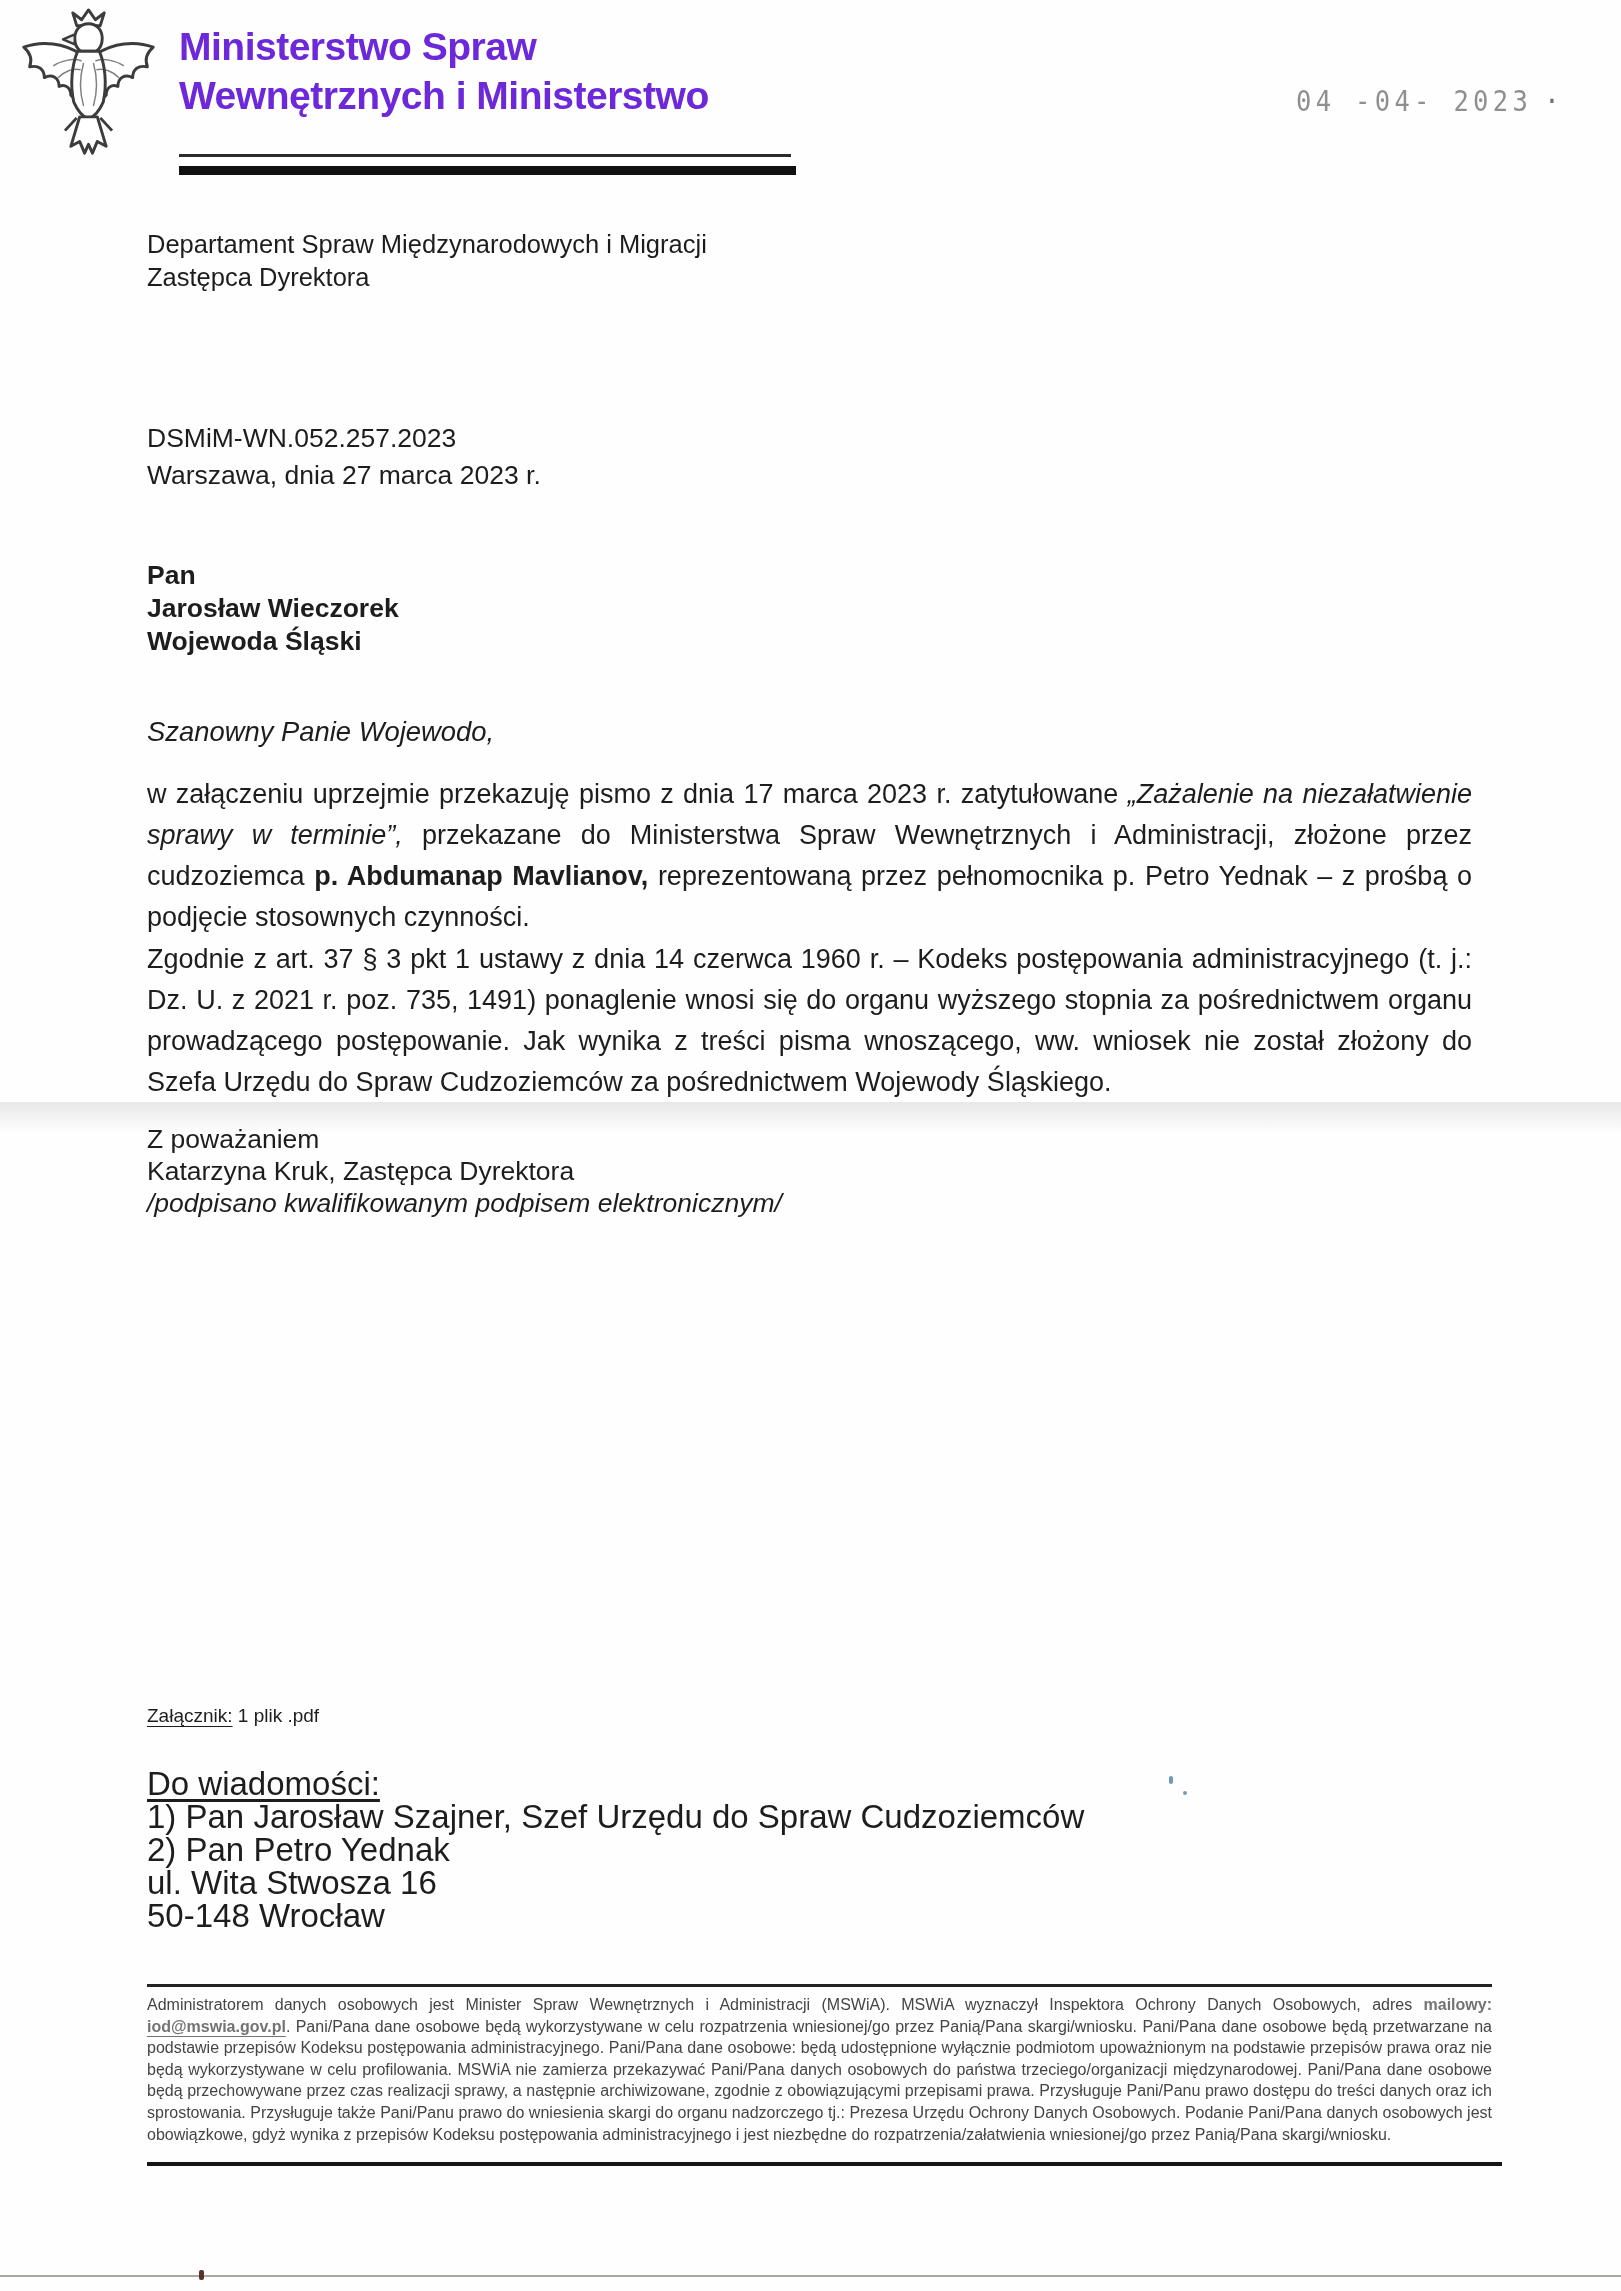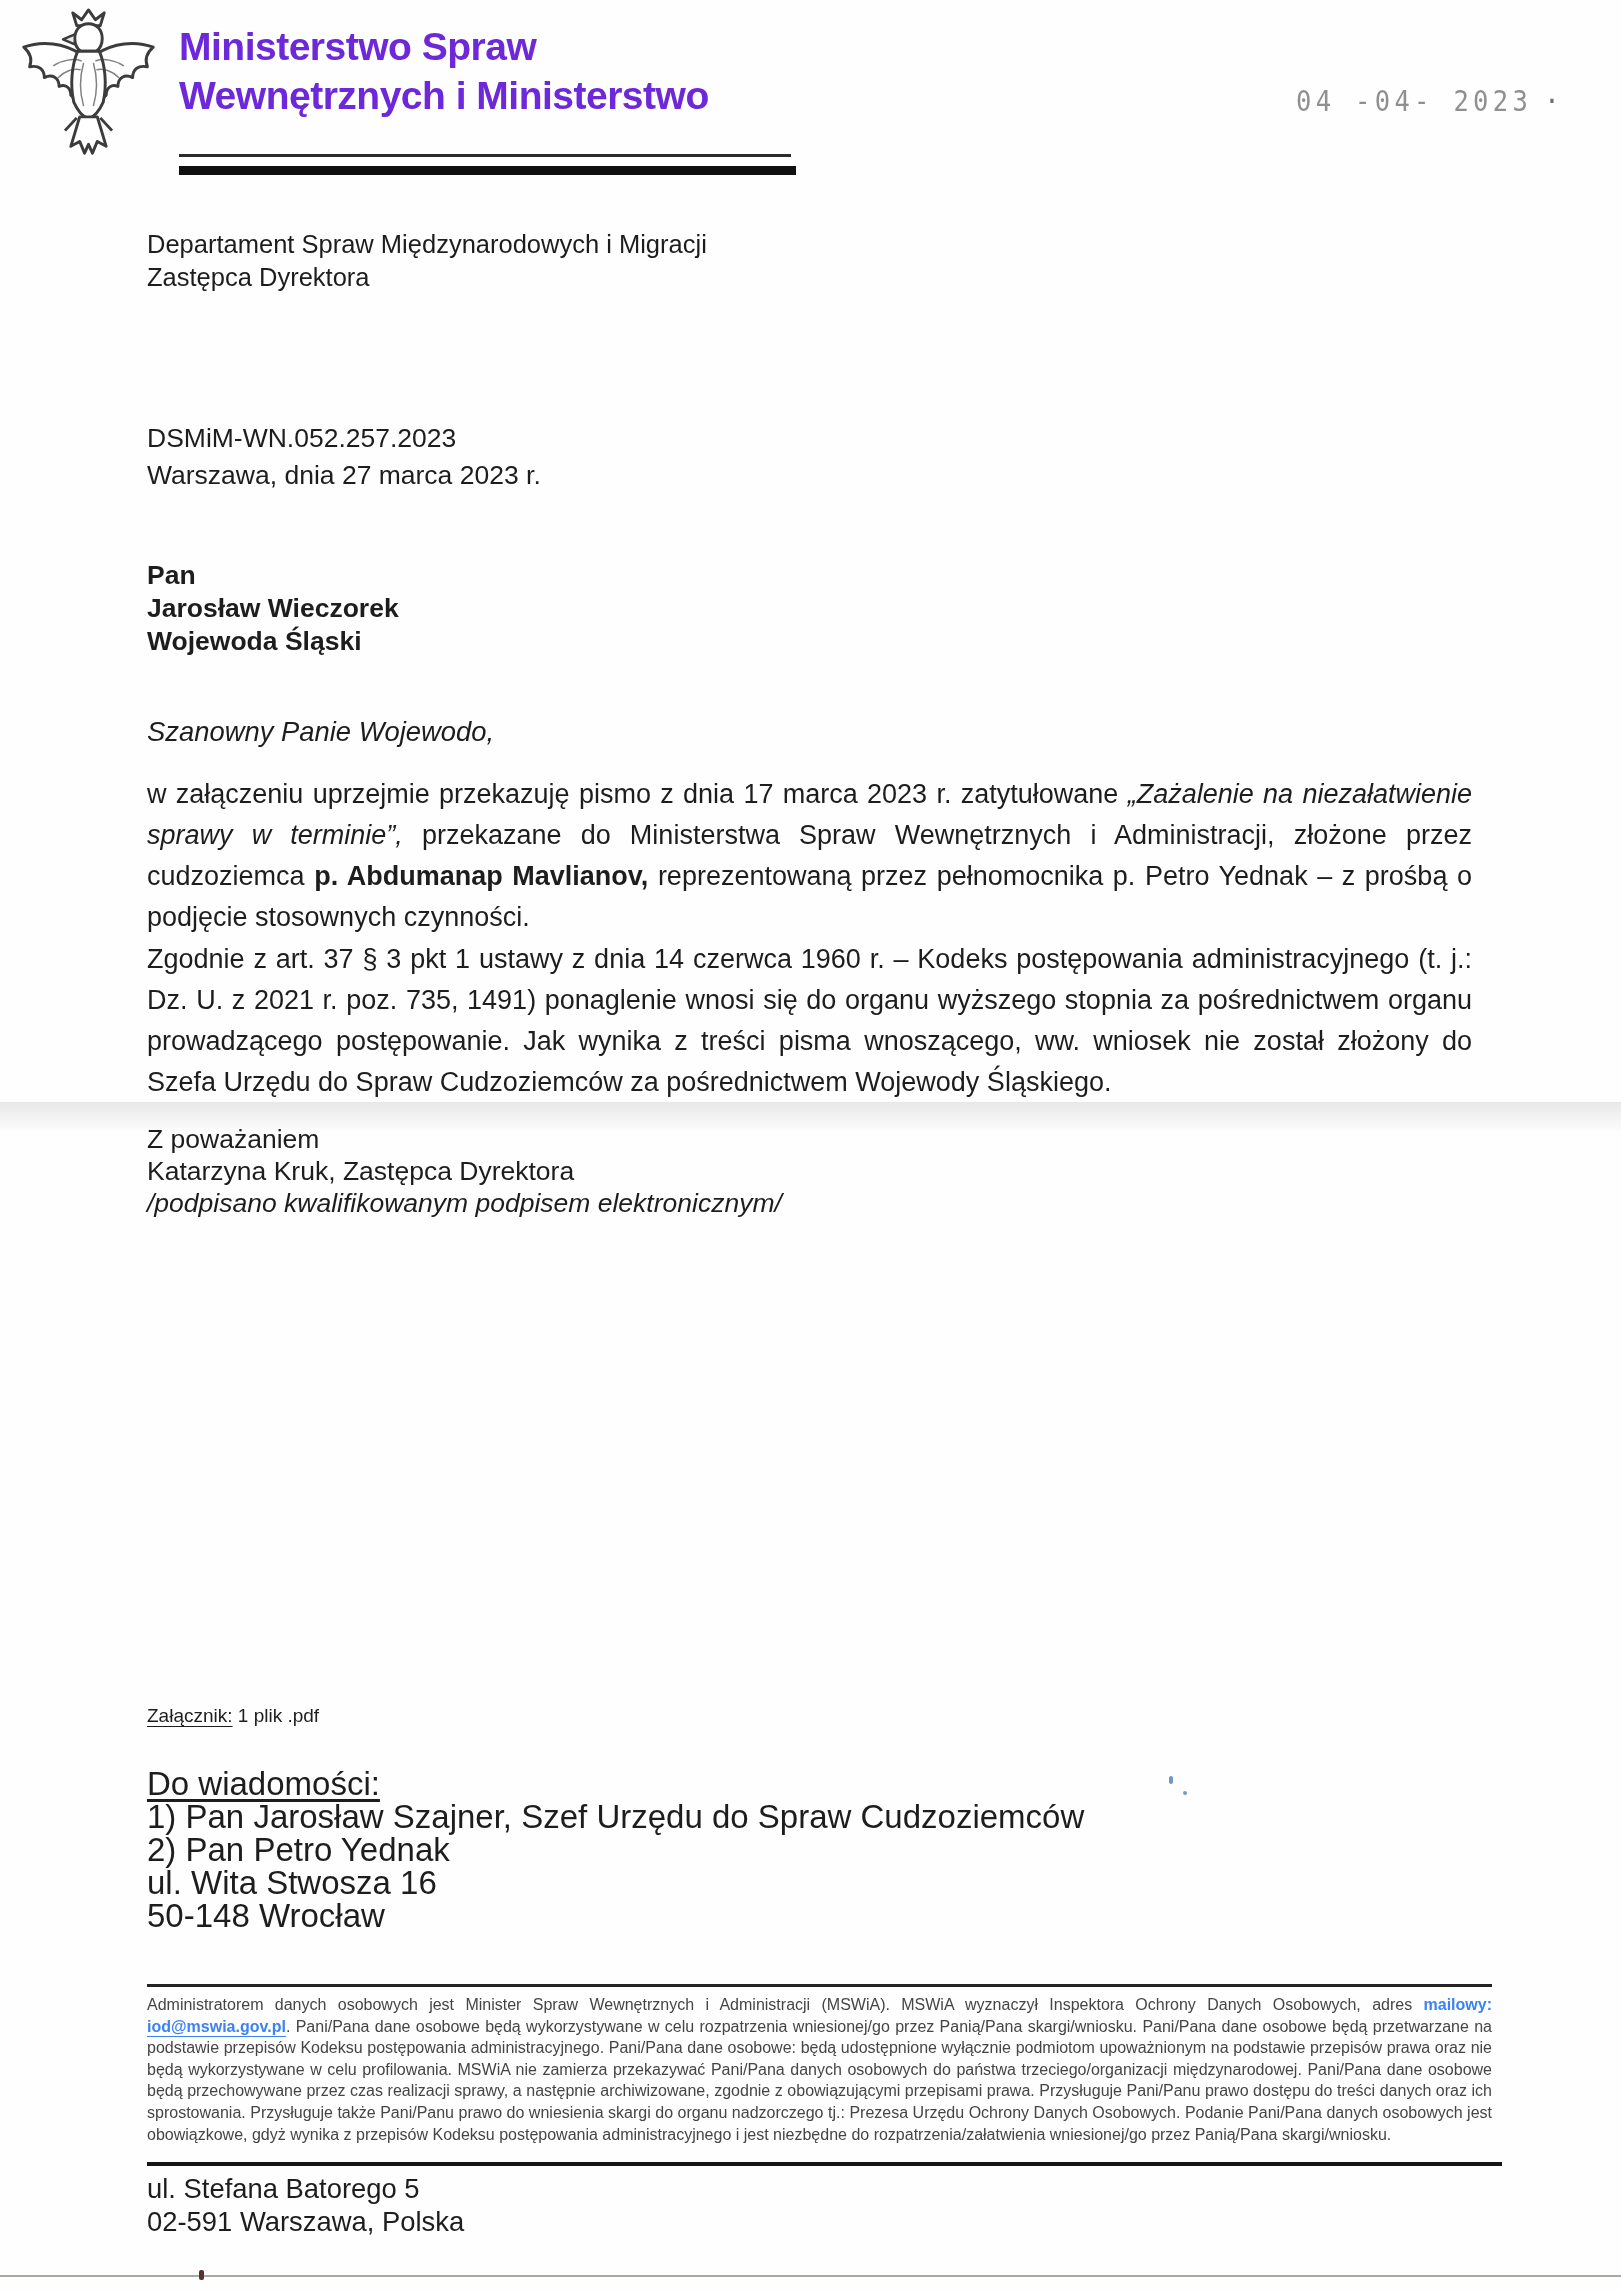--- a/index.html
+++ b/index.html
@@ -43,21 +43,21 @@
   }
   .closing{top:1123px;font-size:26.5px;line-height:32px;}
   .attachment{top:1705px;font-size:19px;}
   .cc{top:1767px;font-size:33px;line-height:33px;}
   .underlined{text-decoration:underline;text-underline-offset:3.9px;}
   .privacy-rule{position:absolute;left:147px;top:1984px;width:1345px;height:2.9px;background:#232323;}
   .privacy{
     position:absolute;left:147px;top:1994px;width:1345px;
     font-size:16px;line-height:21.6px;text-align:justify;color:#454545;
   }
-  .privacy b{color:#3b82f6;}
+  .privacy b{color:#737373;}
   .footer-rule{position:absolute;left:147px;top:2162px;width:1355px;height:3.9px;background:#161616;}
   .footer{top:2172px;font-size:27.4px;line-height:33px;}
   .italic{font-style:italic;}
   .bold{font-weight:700;}
   
   .scan-edge-line{position:absolute;left:0;top:2275px;width:1621px;height:2px;background:#a8a8a2;}
   .scan-speck{position:absolute;left:199px;top:2270px;width:4.9px;height:9.8px;background:#55322e;border-radius:2px;}
   .ink-speck-a{position:absolute;left:1169px;top:1776px;width:3.9px;height:7.8px;background:#4d7fae;border-radius:2px;opacity:.8;}
   .ink-speck-b{position:absolute;left:1183px;top:1791px;width:3.9px;height:3.9px;background:#3f6d9a;border-radius:2px;opacity:.7;}
 </style>
@@ -126,24 +126,20 @@
     <div>1) Pan Jarosław Szajner, Szef Urzędu do Spraw Cudzoziemców</div>
     <div>2) Pan Petro Yednak</div>
     <div>ul. Wita Stwosza 16</div>
     <div>50-148 Wrocław</div>
   </div>
 
   <div class="privacy-rule"></div>
   <div class="privacy"><span>Administratorem danych osobowych jest Minister Spraw Wewnętrznych i Administracji (MSWiA). MSWiA wyznaczył Inspektora Ochrony Danych Osobowych, adres </span><b>mailowy: </b><b class="underlined">iod@mswia.gov.pl</b><span>. Pani/Pana dane osobowe będą wykorzystywane w celu rozpatrzenia wniesionej/go przez Panią/Pana skargi/wniosku. Pani/Pana dane osobowe będą przetwarzane na podstawie przepisów Kodeksu postępowania administracyjnego. Pani/Pana dane osobowe: będą udostępnione wyłącznie podmiotom upoważnionym na podstawie przepisów prawa oraz nie będą wykorzystywane w celu profilowania. MSWiA nie zamierza przekazywać Pani/Pana danych osobowych do państwa trzeciego/organizacji międzynarodowej. Pani/Pana dane osobowe będą przechowywane przez czas realizacji sprawy, a następnie archiwizowane, zgodnie z obowiązującymi przepisami prawa. Przysługuje Pani/Panu prawo dostępu do treści danych oraz ich sprostowania. Przysługuje także Pani/Panu prawo do wniesienia skargi do organu nadzorczego tj.: Prezesa Urzędu Ochrony Danych Osobowych. Podanie Pani/Pana danych osobowych jest obowiązkowe, gdyż wynika z przepisów Kodeksu postępowania administracyjnego i jest niezbędne do rozpatrzenia/załatwienia wniesionej/go przez Panią/Pana skargi/wniosku.</span></div>
 
   <div class="footer-rule"></div>
-  <div class="block footer">
-    <div>ul. Stefana Batorego 5</div>
-    <div>02-591 Warszawa, Polska</div>
-  </div>
 
   <div class="scan-edge-line"></div>
   <div class="scan-speck"></div>
   <div class="ink-speck-a"></div>
   <div class="ink-speck-b"></div>
 
 </div>
 
 
 </body></html>

